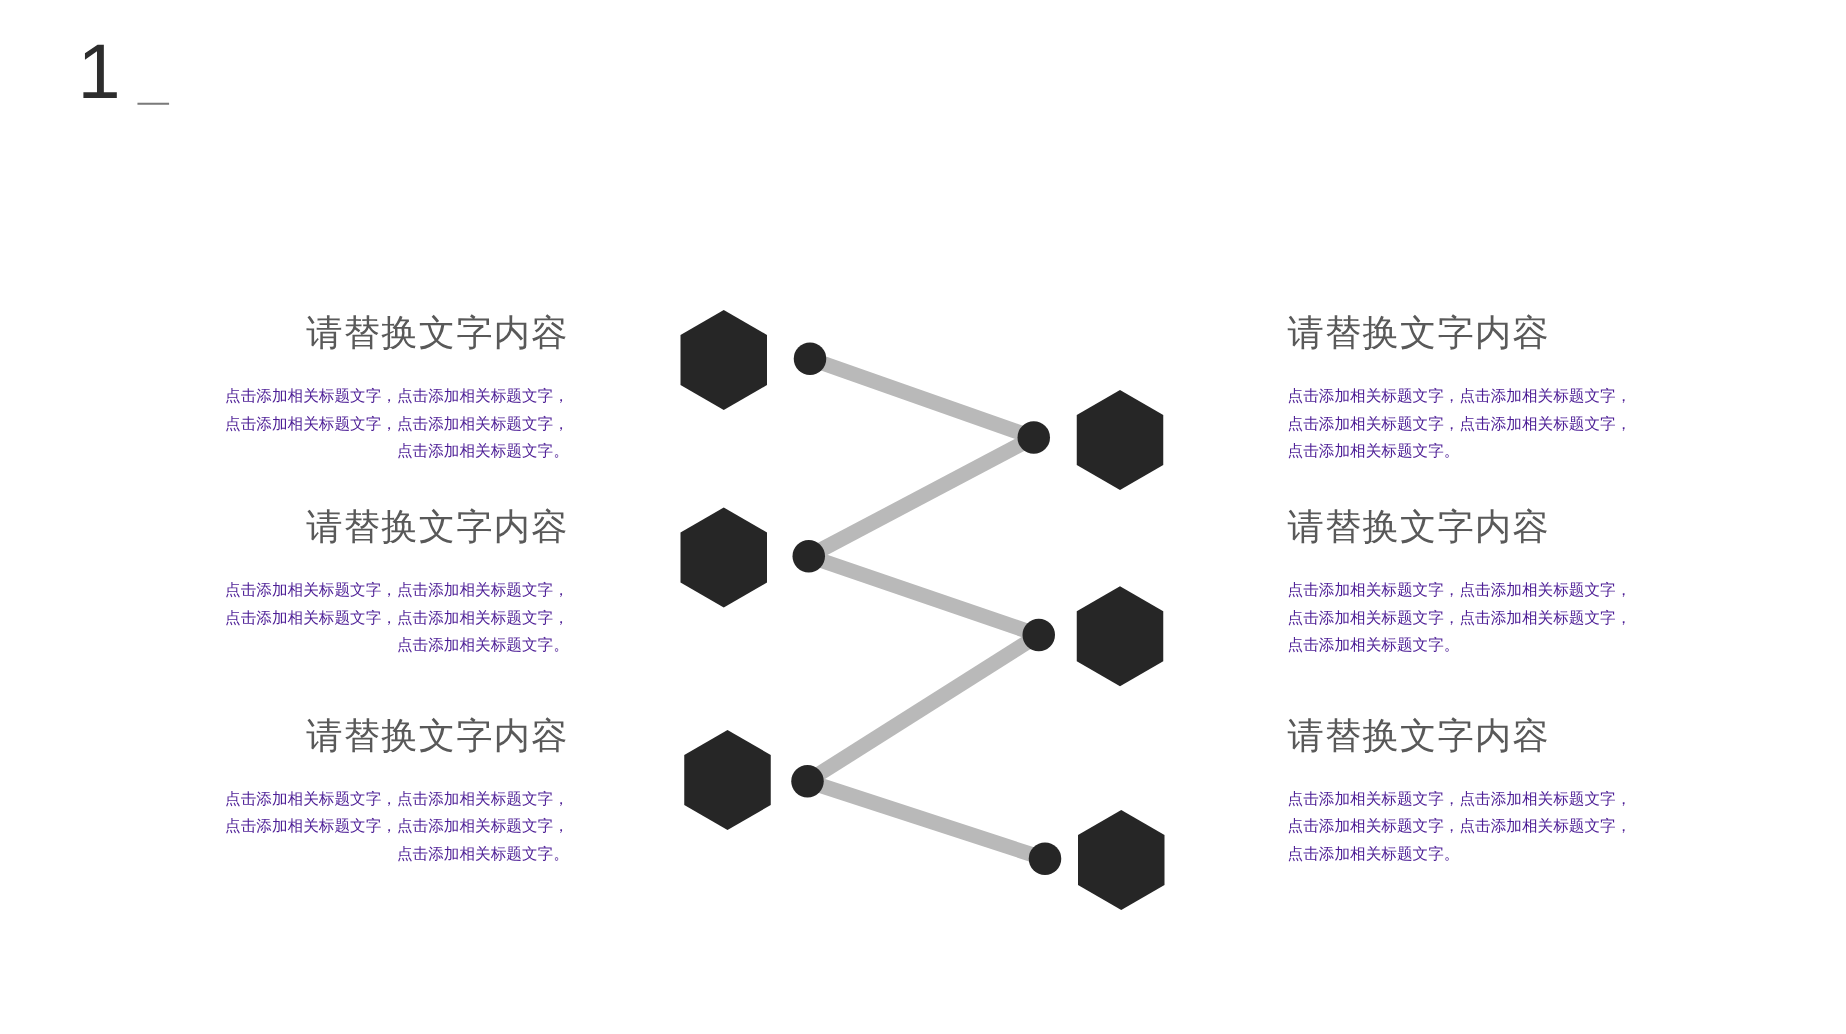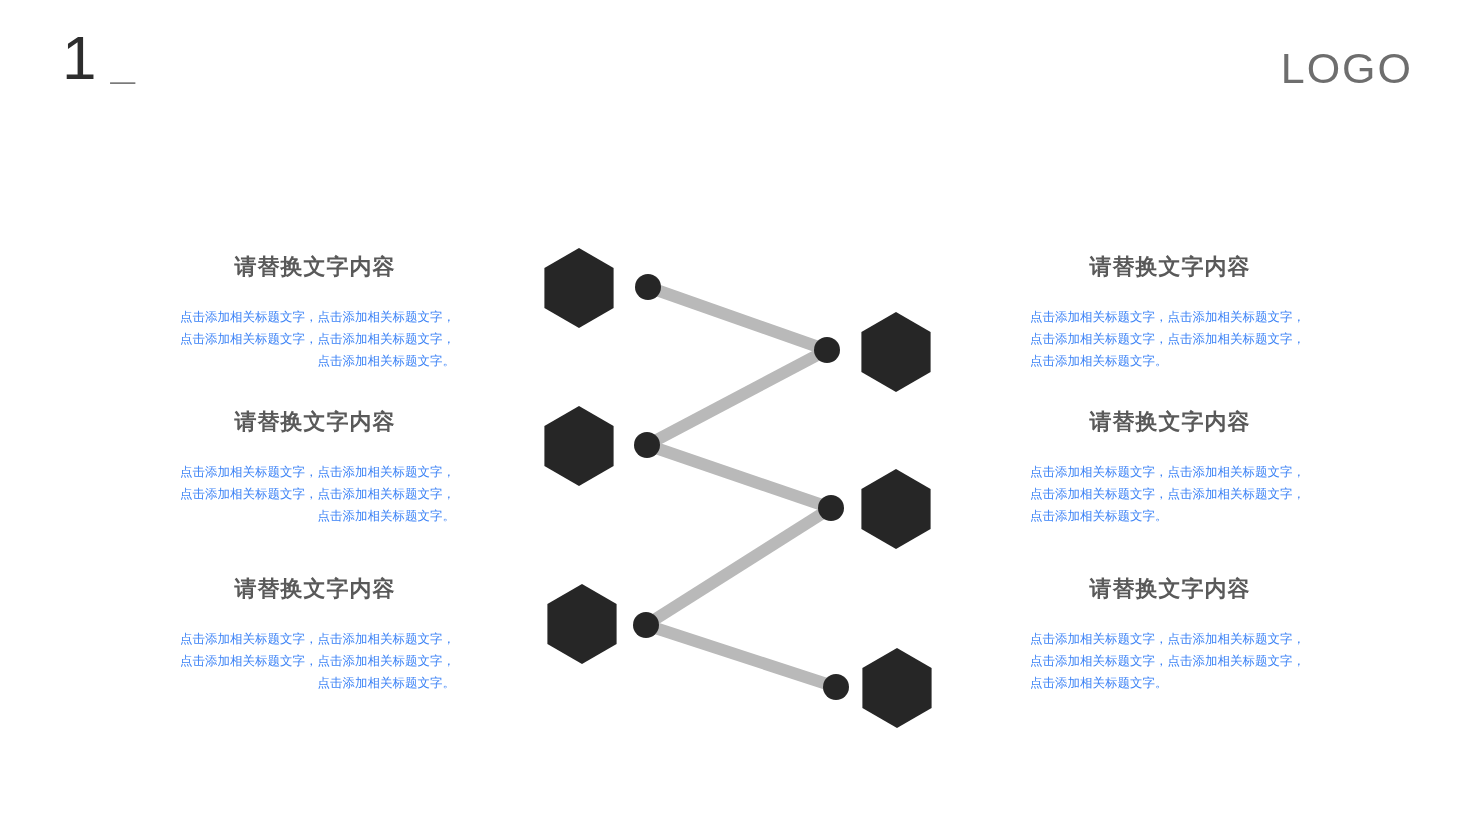--- a/index.html
+++ b/index.html
@@ -48,31 +48,30 @@
     letter-spacing: 2px;
     font-weight: 400;
   }
 
   
   .block {
     position: absolute;
     width: 280px;
   }
   .block .block-heading {
-    font-size: 22px;
+    font-size: 29px;
     color: #595959;
-    font-weight: 700;
+    font-weight: 400;
     letter-spacing: 1px;
     margin: 0 0 27px 0;
     line-height: 24px;
-    text-align: center;
   }
   .block .block-body {
     font-size: 12.5px;
-    color: #3b82f6;
+    color: #4c1d95;
     line-height: 22px;
     white-space: pre-line;
   }
   .col-left  { left: 175px;  text-align: right; }
   .col-right { left: 1030px; text-align: left;  }
   .row-1 { top: 255px; }
   .row-2 { top: 410px; }
   .row-3 { top: 577px; }
 
   
@@ -84,21 +83,20 @@
 </style>
 </head>
 <body>
 
 <div class="slide">
 
   <div class="title-row">
     <span class="sec-num">1</span>
     <span class="sec-sep">_</span>
   </div>
-  <div class="logo">LOGO</div>
 
   <svg class="diagram-svg" width="1477" height="827" viewBox="0 0 1477 827" id="diagram-svg">
       <line x1="648" y1="287" x2="827" y2="350" stroke="#b9b9b9" stroke-width="12"></line>
       <line x1="827" y1="350" x2="647" y2="445" stroke="#b9b9b9" stroke-width="12"></line>
       <line x1="647" y1="445" x2="831" y2="508" stroke="#b9b9b9" stroke-width="12"></line>
       <line x1="831" y1="508" x2="646" y2="625" stroke="#b9b9b9" stroke-width="12"></line>
       <line x1="646" y1="625" x2="836" y2="687" stroke="#b9b9b9" stroke-width="12"></line>
       <circle cx="648" cy="287" r="13" fill="#262626"></circle>
       <circle cx="827" cy="350" r="13" fill="#262626"></circle>
       <circle cx="647" cy="445" r="13" fill="#262626"></circle>

